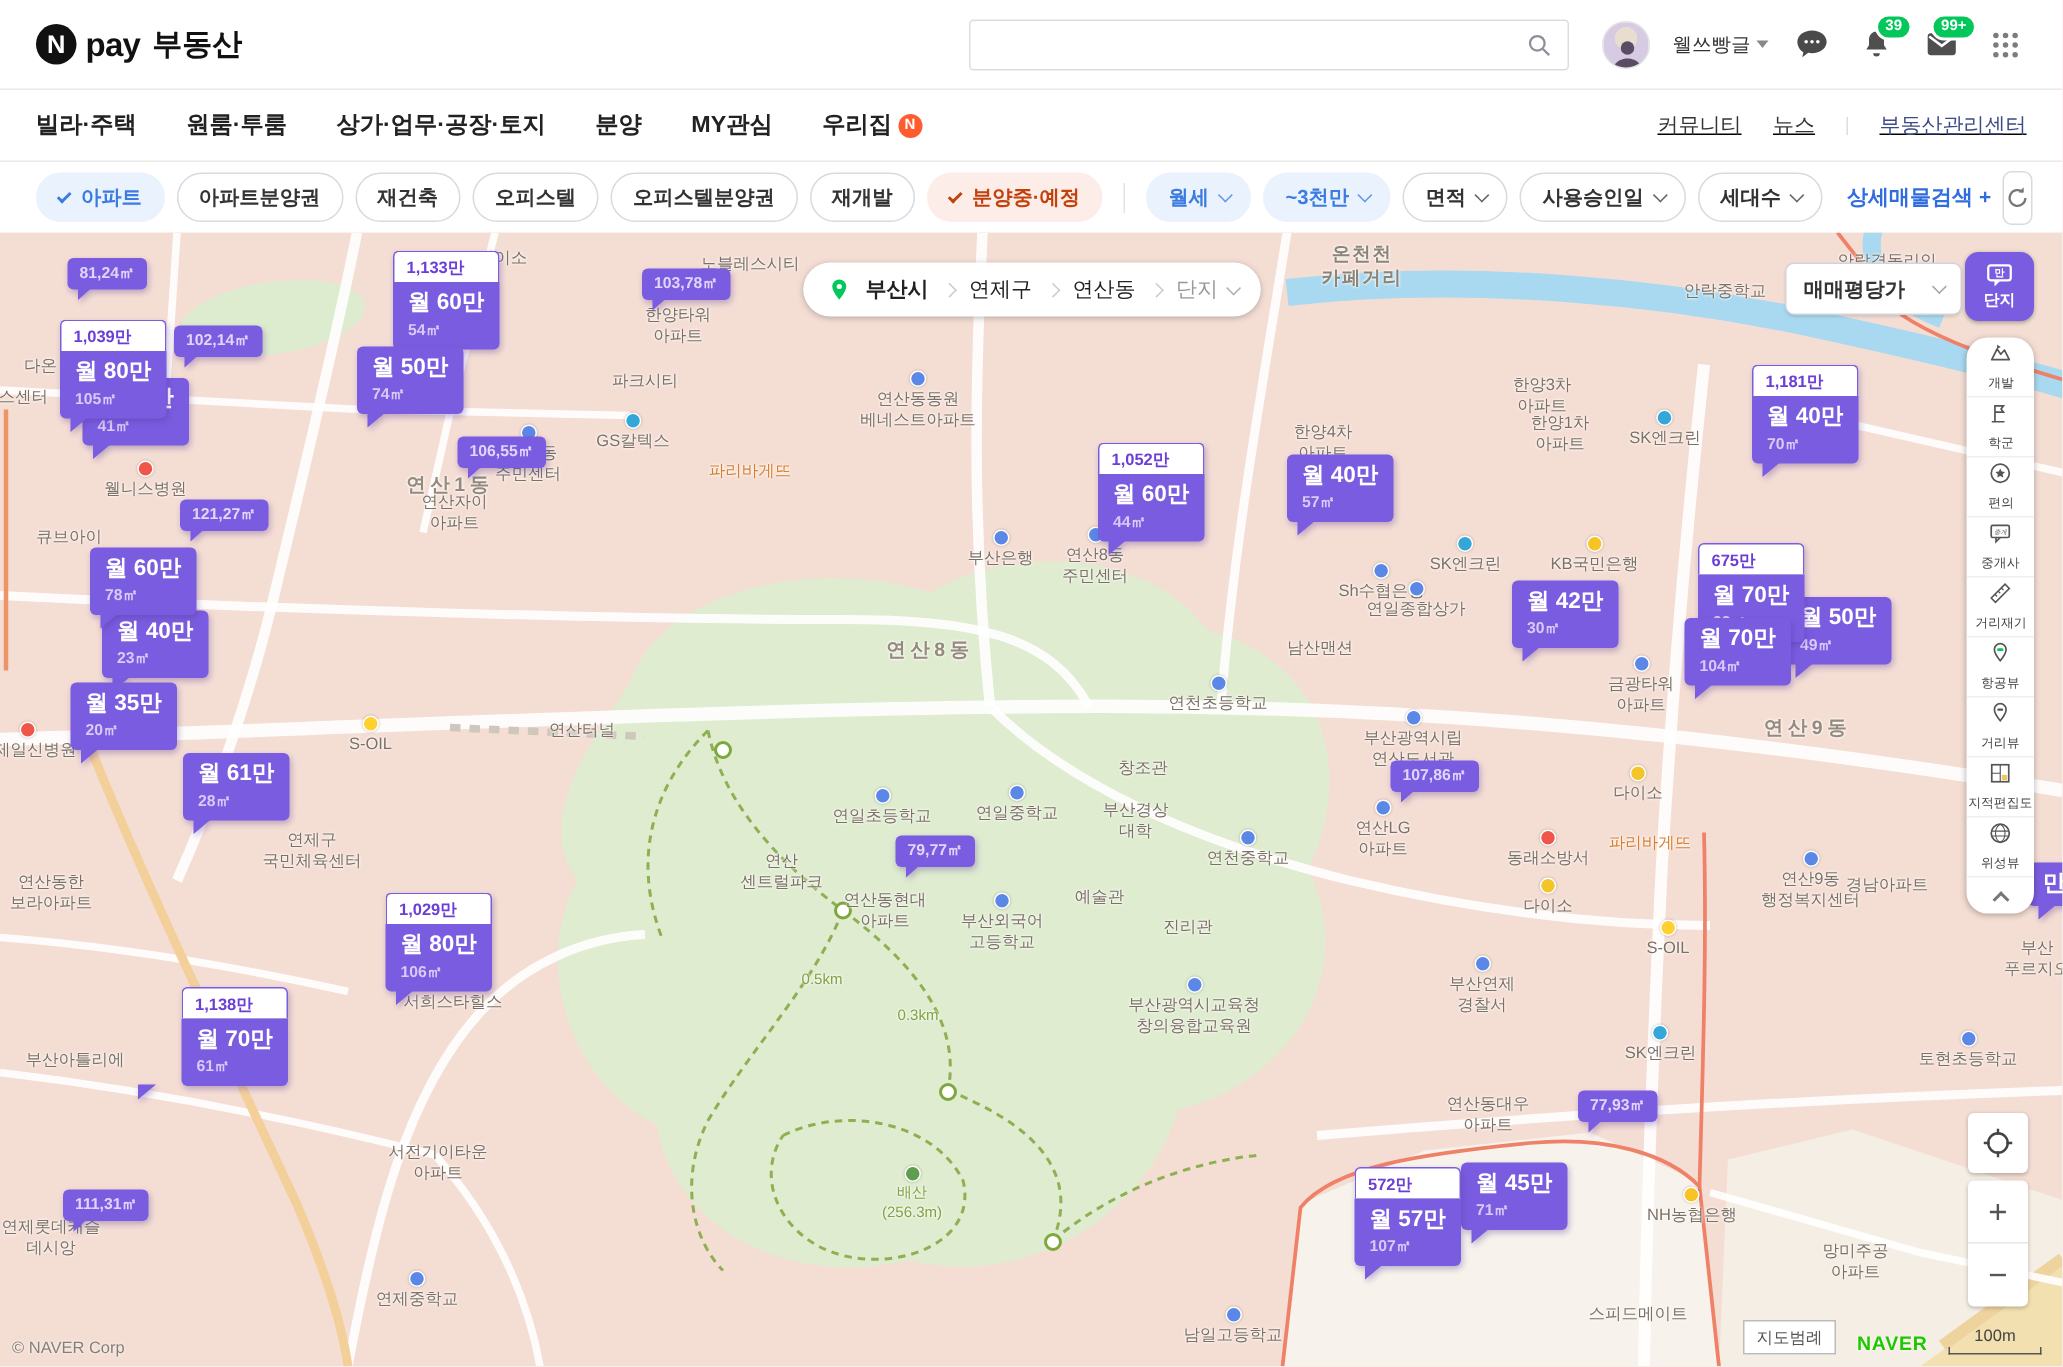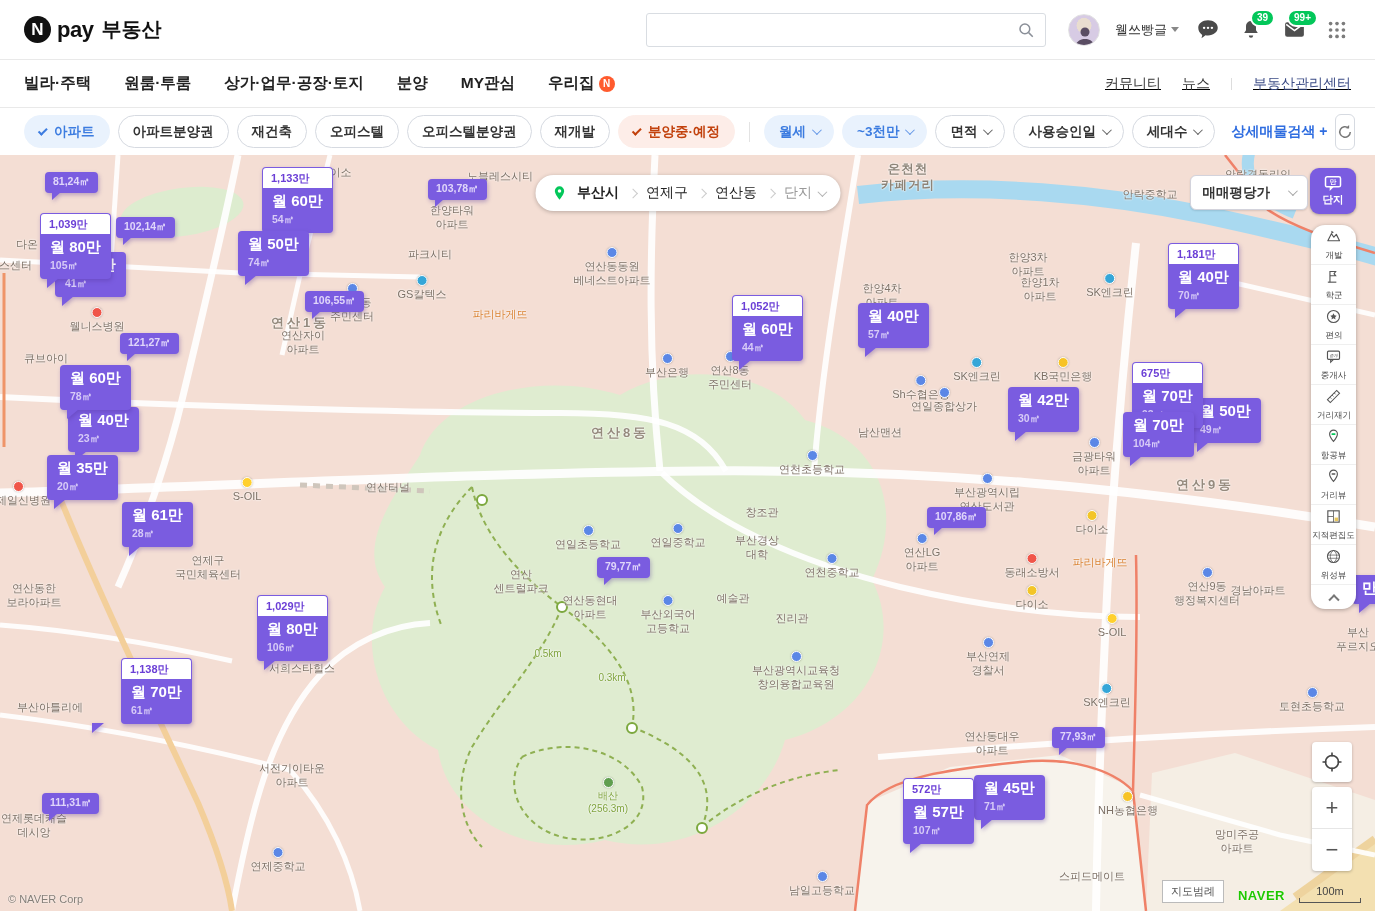--- a/index.html
+++ b/index.html
@@ -330,21 +330,21 @@
       <div class="lbl" style="left: 1110px; top: 118px;"><i class="dot" style="background: rgb(53, 166, 216);"></i><div>SK엔크린</div></div>
       <div class="lbl" style="left: 882px; top: 126px;"><div>한양4차</div><div>아파트</div></div>
       <div class="lbl" style="left: 667px; top: 198px;"><i class="dot" style="background: rgb(91, 135, 230);"></i><div>부산은행</div></div>
       <div class="lbl" style="left: 730px; top: 196px;"><i class="dot" style="background: rgb(91, 135, 230);"></i><div>연산8동</div><div>주민센터</div></div>
       <div class="lbl" style="left: 921px; top: 220px;"><i class="dot" style="background: rgb(91, 135, 230);"></i><div>Sh수협은행</div></div>
       <div class="lbl" style="left: 977px; top: 202px;"><i class="dot" style="background: rgb(53, 166, 216);"></i><div>SK엔크린</div></div>
       <div class="lbl" style="left: 1063px; top: 202px;"><i class="dot" style="background: rgb(247, 195, 37);"></i><div>KB국민은행</div></div>
       <div class="lbl" style="left: 944px; top: 232px;"><i class="dot" style="background: rgb(91, 135, 230);"></i><div>연일종합상가</div></div>
       <div class="lbl" style="left: 880px; top: 270px;"><div>남산맨션</div></div>
       <div class="lbl" style="left: 1094px; top: 282px;"><i class="dot" style="background: rgb(91, 135, 230);"></i><div>금광타워</div><div>아파트</div></div>
-      <div class="lbl" style="left: 987px; top: 318px; justify-content: center;"><i class="dot" style="background: rgb(91, 135, 230);"></i><div>부산광역시립</div><div>연산도서관</div></div>
+      <div class="lbl" style="left: 942px; top: 318px; justify-content: center;"><i class="dot" style="background: rgb(91, 135, 230);"></i><div>부산광역시립</div><div>연산도서관</div></div>
       <div class="lbl" style="left: 1092px; top: 355px;"><i class="dot" style="background: rgb(243, 197, 40);"></i><div>다이소</div></div>
       <div class="lbl district" style="left: 620px; top: 270px;"><div>연산8동</div></div>
       <div class="lbl" style="left: 812px; top: 295px;"><i class="dot" style="background: rgb(91, 135, 230);"></i><div>연천초등학교</div></div>
       <div class="lbl" style="left: 388px; top: 325px;"><div>연산터널</div></div>
       <div class="lbl" style="left: 247px; top: 322px;"><i class="dot" style="background: rgb(255, 208, 46);"></i><div>S-OIL</div></div>
       <div class="lbl" style="left: 762px; top: 350px;"><div>창조관</div></div>
       <div class="lbl" style="left: 757px; top: 378px;"><div>부산경상</div><div>대학</div></div>
       <div class="lbl" style="left: 678px; top: 368px;"><i class="dot" style="background: rgb(91, 135, 230);"></i><div>연일중학교</div></div>
       <div class="lbl" style="left: 588px; top: 370px;"><i class="dot" style="background: rgb(91, 135, 230);"></i><div>연일초등학교</div></div>
       <div class="lbl" style="left: 832px; top: 398px;"><i class="dot" style="background: rgb(91, 135, 230);"></i><div>연천중학교</div></div>

